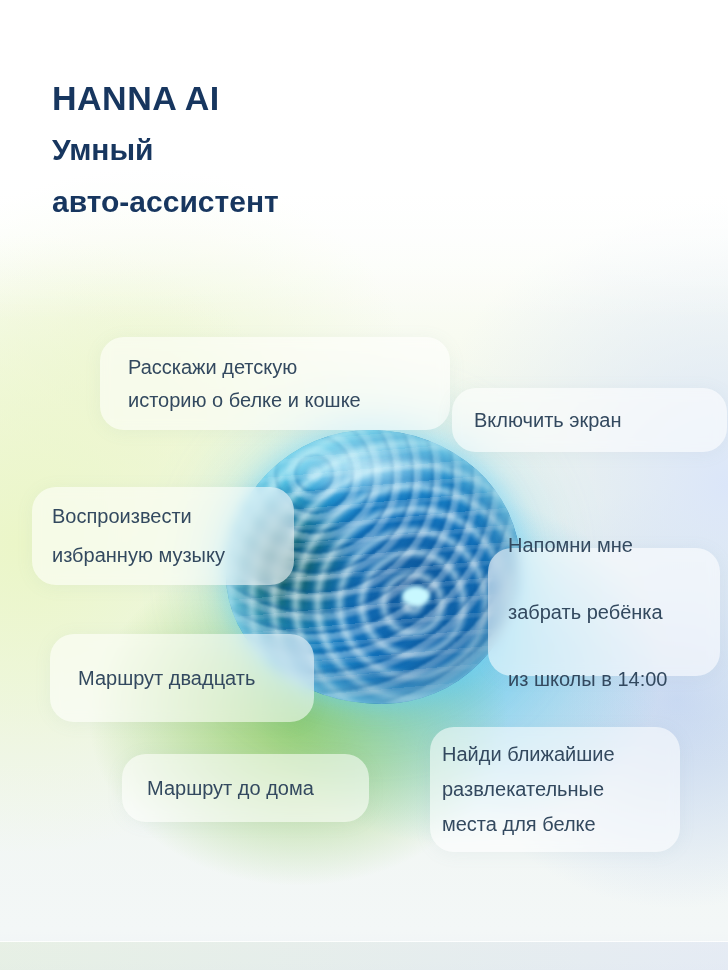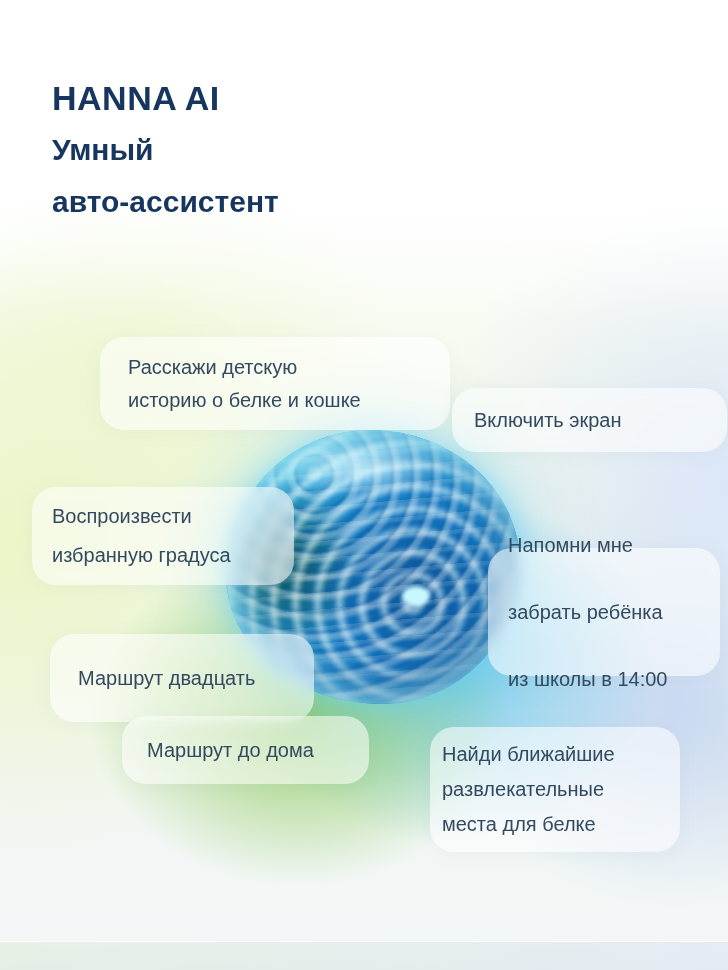--- a/index.html
+++ b/index.html
@@ -77,21 +77,21 @@
     border-radius:24px;color:#33495f;font-size:20px;line-height:33px;font-weight:400;
     backdrop-filter:blur(6px);-webkit-backdrop-filter:blur(6px);
     box-shadow:0 2px 18px rgba(120,150,170,0.08);
   }
   .bubble .ln{display:block;white-space:nowrap;}
   .b1{left:100px;top:337px;width:322px;height:93px;padding-left:28px;}
   .b2{left:452px;top:388px;width:253px;height:64px;padding-left:22px;}
   .b3{left:32px; top:487px;width:242px;height:98px;padding-left:20px;gap:6px;}
   .b4{left:488px;top:548px;width:212px;height:128px;padding-left:20px;line-height:35px;gap:32px;}
   .b5{left:50px; top:634px;width:236px;height:88px;padding-left:28px;}
-  .b6{left:122px;top:716px;width:222px;height:68px;padding-left:25px;}
+  .b6{left:122px;top:754px;width:222px;height:68px;padding-left:25px;}
   .b7{left:430px;top:727px;width:238px;height:125px;padding-left:12px;line-height:35px;}
 </style>
 </head>
 <body>
 
 <div class="stage">
 
   <div class="bg"></div>
 
   <div class="title-block">
@@ -117,21 +117,21 @@
     <span class="ln">Расскажи детскую</span>
     <span class="ln">историю о белке и кошке</span>
   </div>
 
   <div class="bubble b2">
     <span class="ln">Включить экран</span>
   </div>
 
   <div class="bubble b3">
     <span class="ln">Воспроизвести</span>
-    <span class="ln">избранную градуса</span>
+    <span class="ln">избранную музыку</span>
   </div>
 
   <div class="bubble b4">
     <span class="ln">Напомни мне</span>
     <span class="ln">забрать ребёнка</span>
     <span class="ln">из школы в 14:00</span>
   </div>
 
   <div class="bubble b5">
     <span class="ln">Маршрут двадцать</span>

